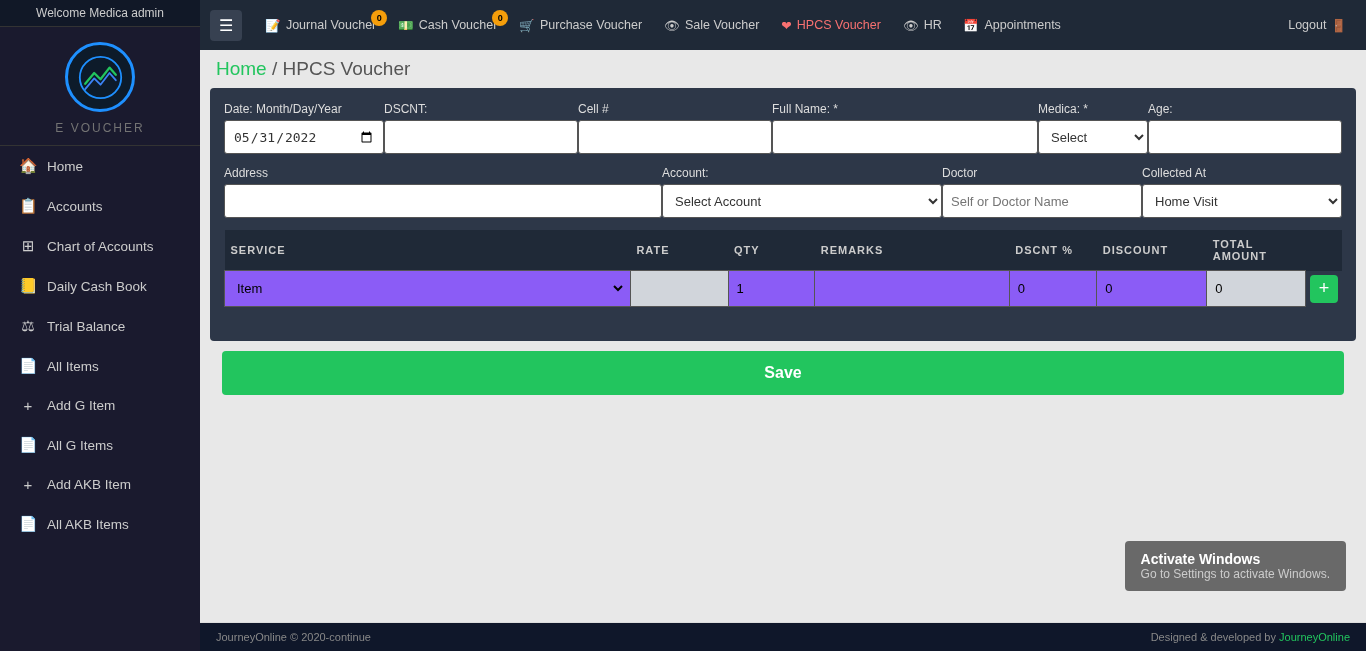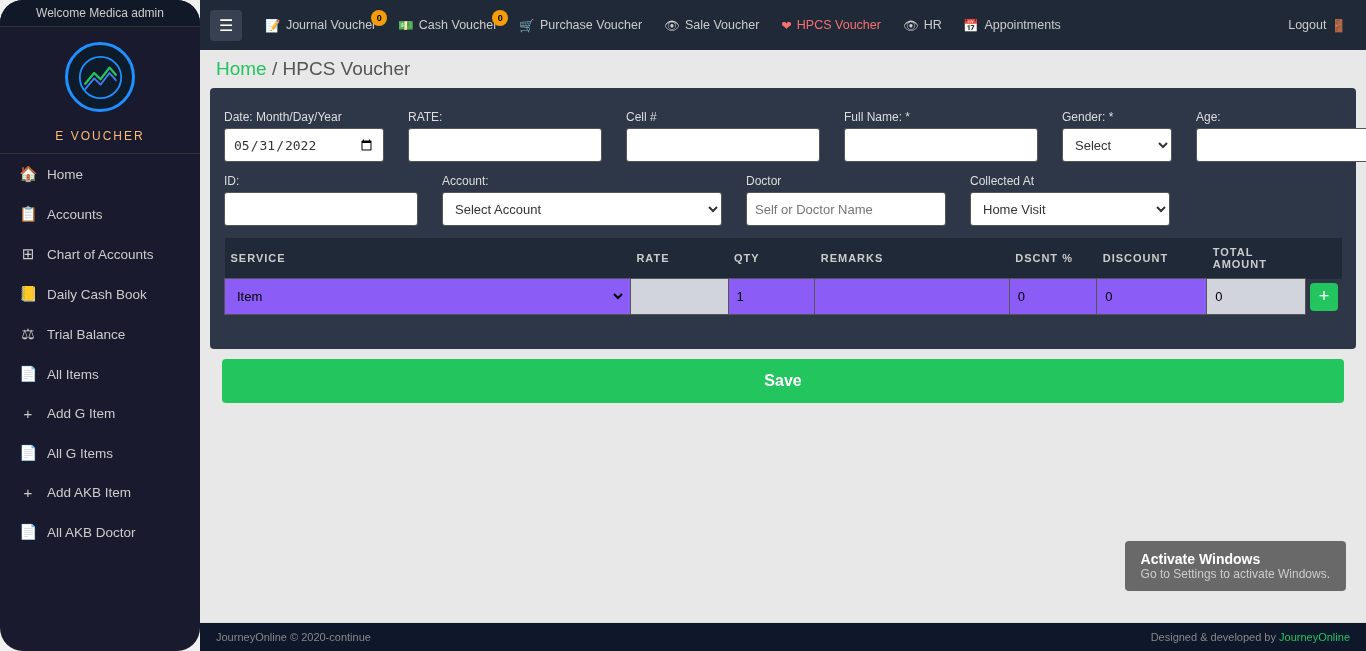--- a/index.html
+++ b/index.html
@@ -9,21 +9,20 @@
     .sidebar {
       width: 200px;
       min-width: 200px;
       background: #1a1a2e;
       color: #fff;
       display: flex;
       flex-direction: column;
       align-items: center;
       height: 651px;
       overflow-y: auto;
-      border-radius: 23px;
     }
     .sidebar-logo-area {
       display: flex;
       flex-direction: column;
       align-items: center;
       padding: 15px 0 10px;
       border-bottom: 1px solid #333;
       width: 100%;
     }
     .sidebar-logo {
@@ -32,25 +31,25 @@
       border-radius: 50%;
       border: 3px solid #1e90ff;
       display: flex;
       align-items: center;
       justify-content: center;
       background: #0d1b2a;
       margin-bottom: 5px;
     }
     .sidebar-logo svg { width: 45px; height: 45px; }
     .sidebar-brand {
-      color: #fdba74;
+      color: #737373;
       font-size: 12px;
       letter-spacing: 2px;
       text-transform: uppercase;
-      margin-top: 12px;
+      margin-top: 4px;
     }
     .sidebar-welcome {
       background: #111827;
       color: #ccc;
       font-size: 12px;
       width: 100%;
       text-align: center;
       padding: 6px 4px;
       border-bottom: 1px solid #333;
     }
@@ -160,24 +159,23 @@
       background: #2d3748;
       margin: 0 10px 10px;
       border-radius: 4px;
       padding: 14px;
       color: #fff;
     }
 
     
     .form-row {
       display: flex;
-      gap: 24px;
+      gap: 0;
       margin-bottom: 12px;
       align-items: flex-end;
-      margin-top: 8px;
     }
     .form-group {
       display: flex;
       flex-direction: column;
       gap: 4px;
     }
     .form-group label {
       font-size: 12px;
       color: #ddd;
       white-space: nowrap;
@@ -348,21 +346,21 @@
     <div class="sidebar-item">
       <span class="sidebar-item-icon">📄</span>
       <span>All G Items</span>
     </div>
     <div class="sidebar-item">
       <span class="sidebar-item-icon">+</span>
       <span>Add AKB Item</span>
     </div>
     <div class="sidebar-item">
       <span class="sidebar-item-icon">📄</span>
-      <span>All AKB Doctor</span>
+      <span>All AKB Items</span>
     </div>
   </nav>
 </div>
 
 <div class="main-area">
 
   <div class="topbar">
     <button class="topbar-hamburger">☰</button>
     <div class="topbar-nav-items">
       <div class="topbar-nav-item" style="position:relative;">
@@ -411,49 +409,49 @@
     </div>
 
     <div class="form-card">
 
       <div class="form-row">
         <div class="form-group fg-date">
           <label>Date: Month/Day/Year</label>
           <input type="date" value="2022-05-31" style="">
         </div>
         <div class="form-group fg-cnic">
-          <label>RATE:</label>
+          <label>DSCNT:</label>
           <input type="text" style="">
         </div>
         <div class="form-group fg-cell">
           <label>Cell #</label>
           <input type="text" style="">
         </div>
         <div class="form-group fg-fullname">
           <label>Full Name: *</label>
           <input type="text" style="">
         </div>
         <div class="form-group fg-gender">
-          <label>Gender: *</label>
+          <label>Medica: *</label>
           <select>
             <option>Select</option>
             <option>Male</option>
             <option>Female</option>
             <option>Other</option>
           </select>
         </div>
         <div class="form-group fg-age">
           <label>Age:</label>
           <input type="text" style="">
         </div>
       </div>
 
       <div class="form-row">
-        <div class="form-group fg-id">
-          <label>ID:</label>
+        <div class="form-group fg-address">
+          <label>Address</label>
           <input type="text" style="">
         </div>
         <div class="form-group fg-account">
           <label>Account:</label>
           <select>
             <option>Select Account</option>
           </select>
         </div>
         <div class="form-group fg-doctor">
           <label>Doctor</label>

